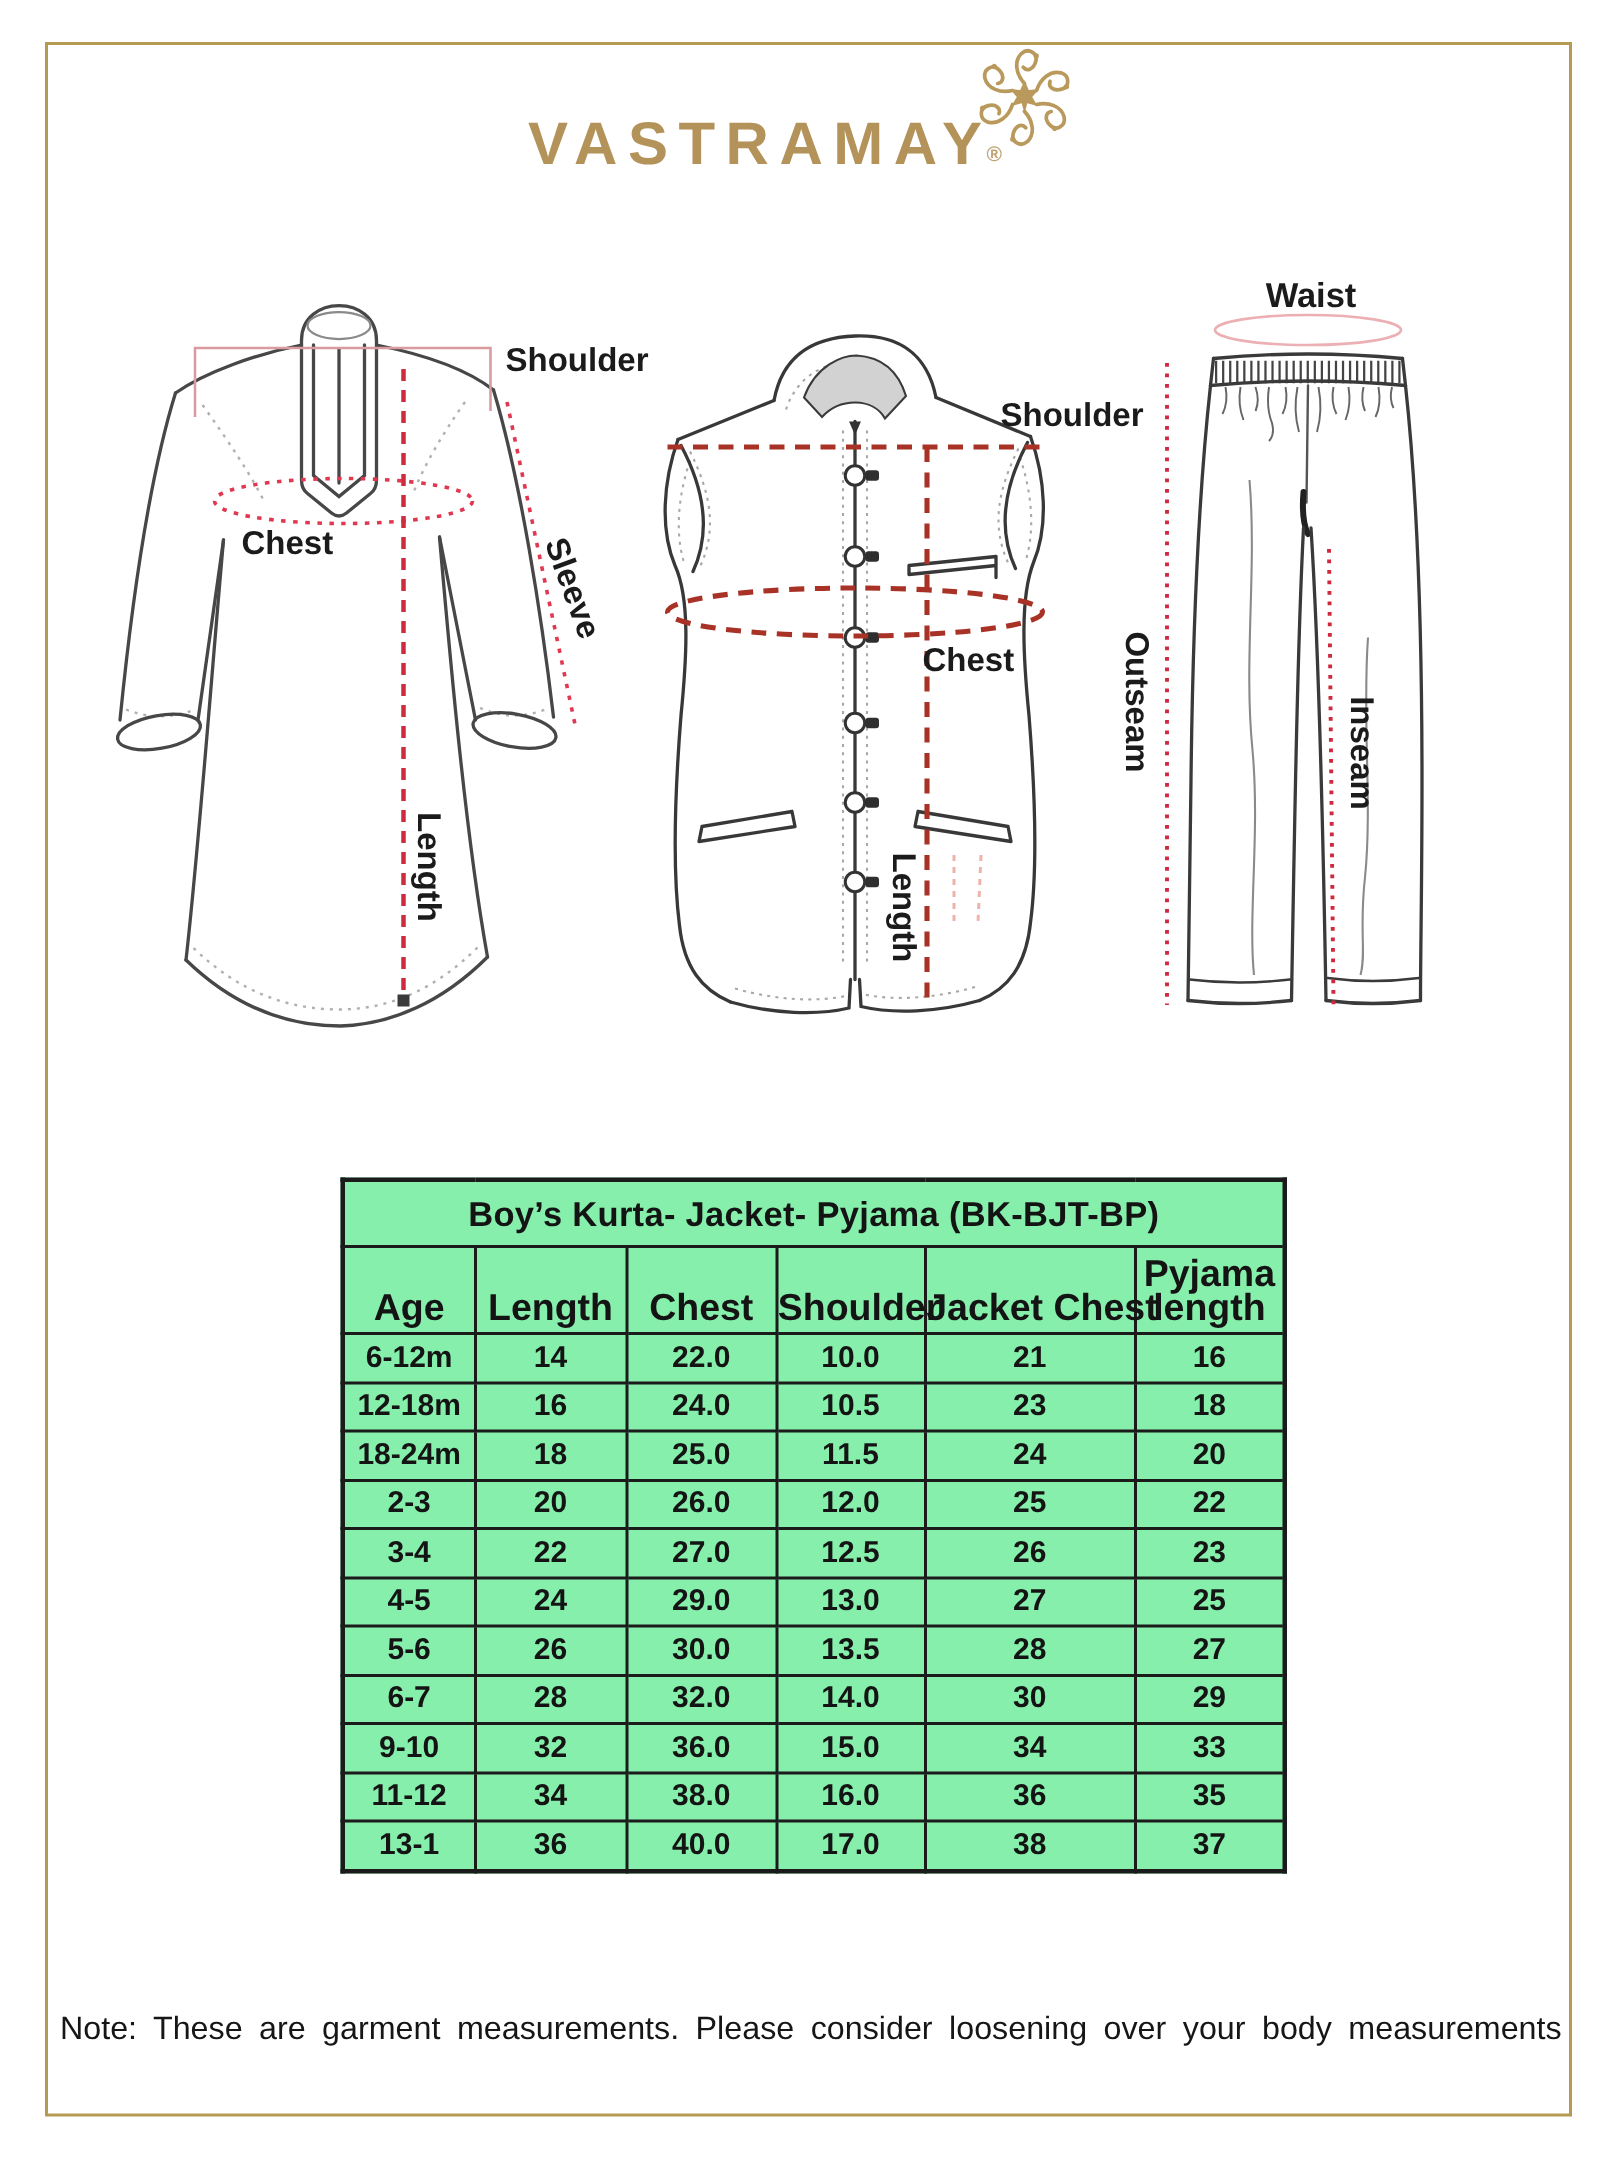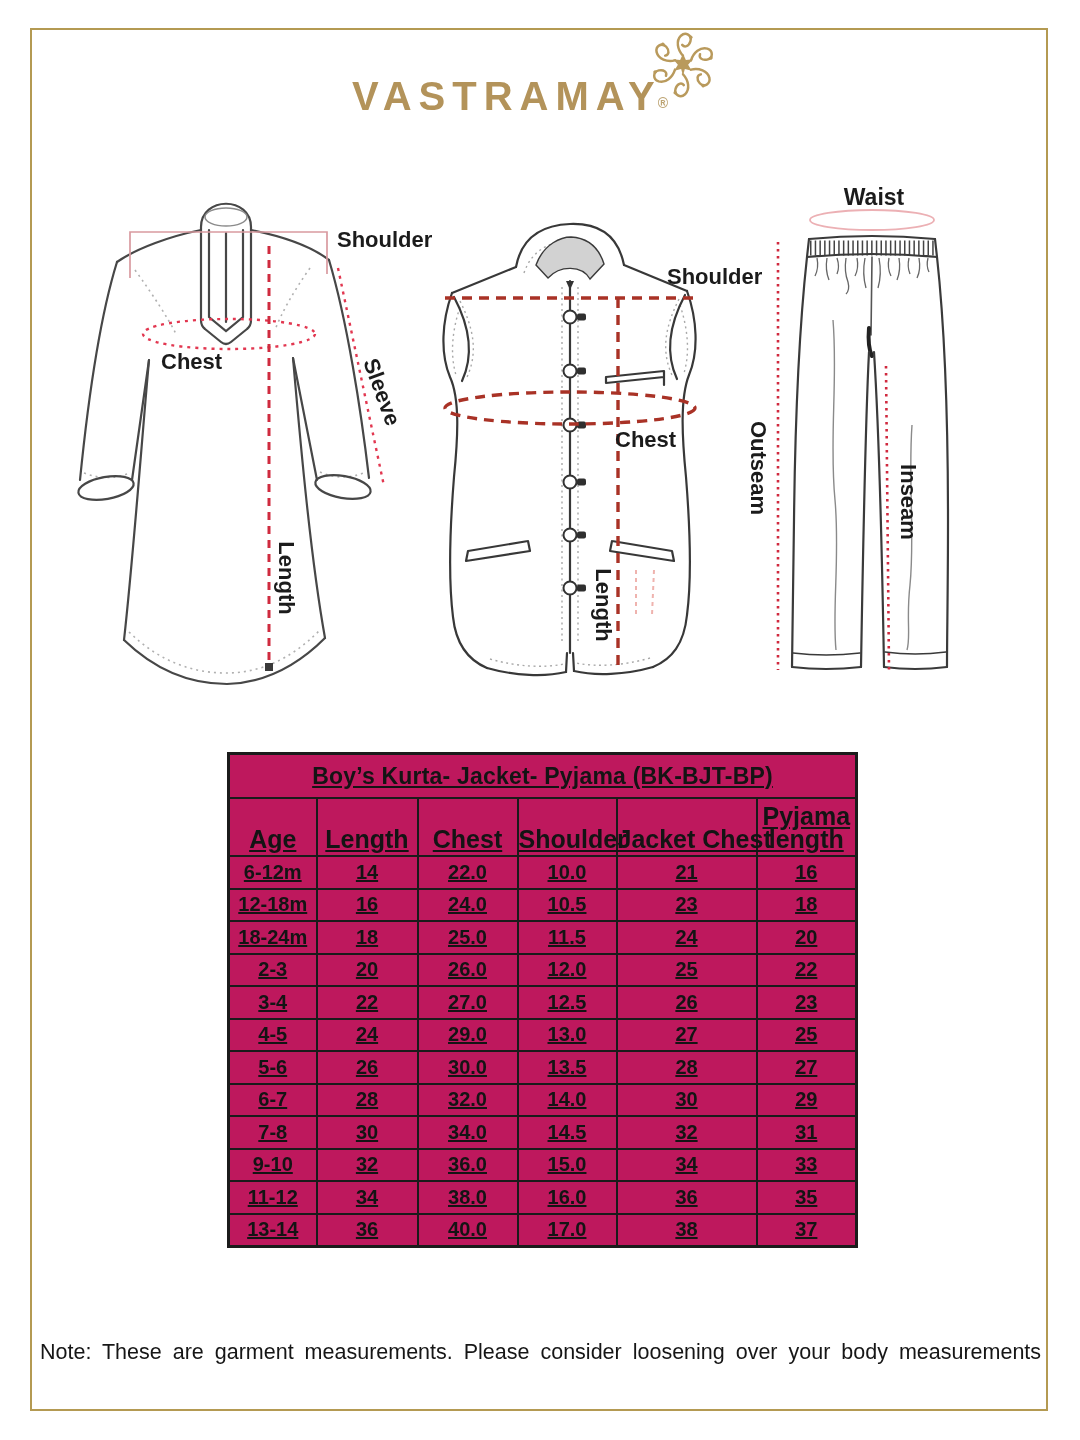--- a/index.html
+++ b/index.html
@@ -31,25 +31,24 @@
   .pyjama { left:745px; top:170px; width:330px; height:540px; }
   .dlabel {
     position:absolute; font-weight:700; font-size:22px; color:#1b1b1b;
     white-space:nowrap; line-height:23px;
   }
   .ctr   { transform:translate(-50%,-50%);text-align:center; }
   .rot90 { transform:translate(-50%,-50%) rotate(90deg); }
   .rot70 { transform:translate(-50%,-50%) rotate(70deg); }
   
   .size-table {
-    position:absolute; left:227px; top:752px; width:628px;
+    position:absolute; left:227px; top:785px; width:628px;
     border-collapse:collapse; table-layout:fixed;
-    font-weight:700; color:#141414; background:#be185d;
+    font-weight:700; color:#141414; background:#86efac;
     border:3px solid #1b1b1b;
-    text-decoration:underline;
   }
   .size-table td, .size-table th { border:2px solid #1b1b1b; text-align:center; padding:0; }
   .t-title { font-size:23px; height:42px; letter-spacing:0.2px; }
   .t-sub   { font-size:16.5px; height:33px; }
   .t-head th { font-size:25px; height:52px; vertical-align:bottom; padding-bottom:4px; line-height:23px; }
   .t-head th.nw { white-space:nowrap; }
   .size-table tbody td { font-size:20px; height:30.5px; }
   
   .note {
     position:absolute; top:1294px; left:40px; right:64px; text-align:right;
@@ -325,45 +324,37 @@
       </tr>
       <tr>
         <td>6-7</td>
         <td>28</td>
         <td>32.0</td>
         <td>14.0</td>
         <td>30</td>
         <td>29</td>
       </tr>
       <tr>
-        <td>7-8</td>
-        <td>30</td>
-        <td>34.0</td>
-        <td>14.5</td>
-        <td>32</td>
-        <td>31</td>
-      </tr>
-      <tr>
         <td>9-10</td>
         <td>32</td>
         <td>36.0</td>
         <td>15.0</td>
         <td>34</td>
         <td>33</td>
       </tr>
       <tr>
         <td>11-12</td>
         <td>34</td>
         <td>38.0</td>
         <td>16.0</td>
         <td>36</td>
         <td>35</td>
       </tr>
       <tr>
-        <td>13-14</td>
+        <td>13-1</td>
         <td>36</td>
         <td>40.0</td>
         <td>17.0</td>
         <td>38</td>
         <td>37</td>
       </tr>
     </tbody>
 </table>
 
 <div class="note">

